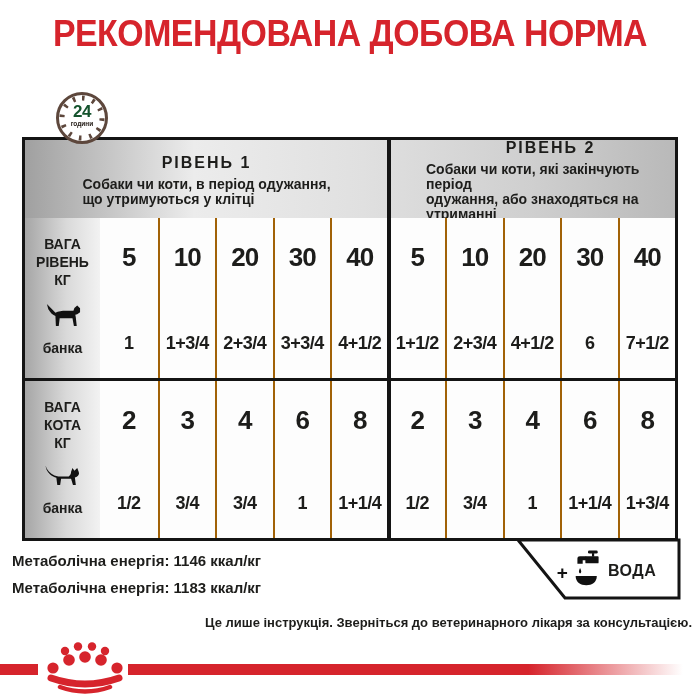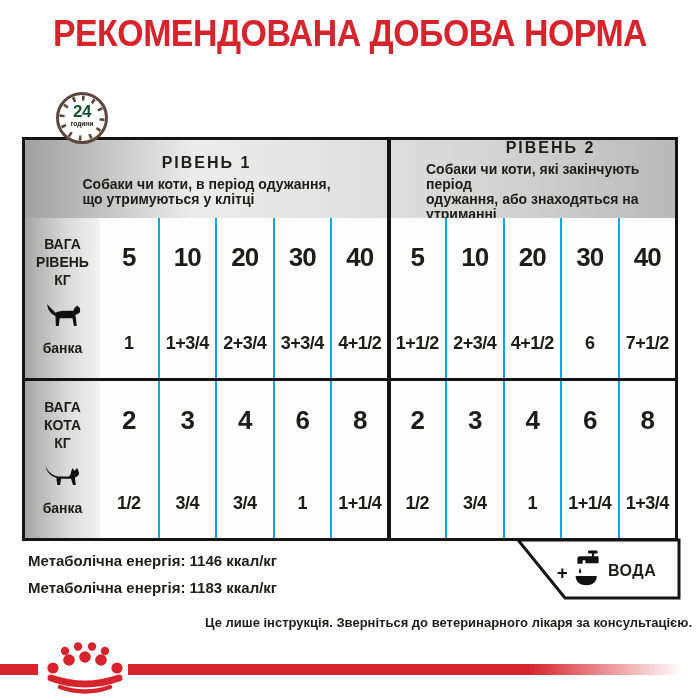--- a/index.html
+++ b/index.html
@@ -40,26 +40,26 @@
 
   .lblcol { background:linear-gradient(90deg,#a6a6a6 0%,#d9d9d9 55%,#f2f2f2 100%);
             display:flex; flex-direction:column; align-items:center;
             justify-content:space-between; padding:17px 2px 22px; }
   .lbl-lines { font-size:14px; font-weight:800; line-height:18px; text-align:center; }
   .unit { font-size:14px; font-weight:700; }
   .animal-ico svg { display:block; }
 
   .dcol { display:flex; flex-direction:column; align-items:center;
           justify-content:space-between; padding:24px 0 24px; background:#fdfdfd; }
-  .sec > .dcol + .dcol { border-left:2px solid #0ea5e9; }
+  .sec > .dcol + .dcol { border-left:2px solid #a16207; }
   .wval { font-size:26px; font-weight:800; letter-spacing:-1px; }
   .cval { font-size:18px; font-weight:700; letter-spacing:-0.5px; white-space:nowrap; }
 
   
-  .energy { position:absolute; left:28px; top:547px; font-size:15px; font-weight:700; line-height:27px; }
+  .energy { position:absolute; left:12px; top:547px; font-size:15px; font-weight:700; line-height:27px; }
 
   
   .water { position:absolute; left:509px; top:537px; width:173px; height:67px; z-index:2; }
   .water svg.frame { position:absolute; left:0; top:0; }
   .water .content { position:absolute; left:26px; top:8px; right:4px; bottom:8px;
                     display:flex; align-items:center; justify-content:center; gap:5px; }
   .water .plus { font-size:19px; font-weight:800; color:#111; margin-top:4px; }
   .water .wlabel { font-size:16px; font-weight:800; letter-spacing:0.5px; }
 
   

